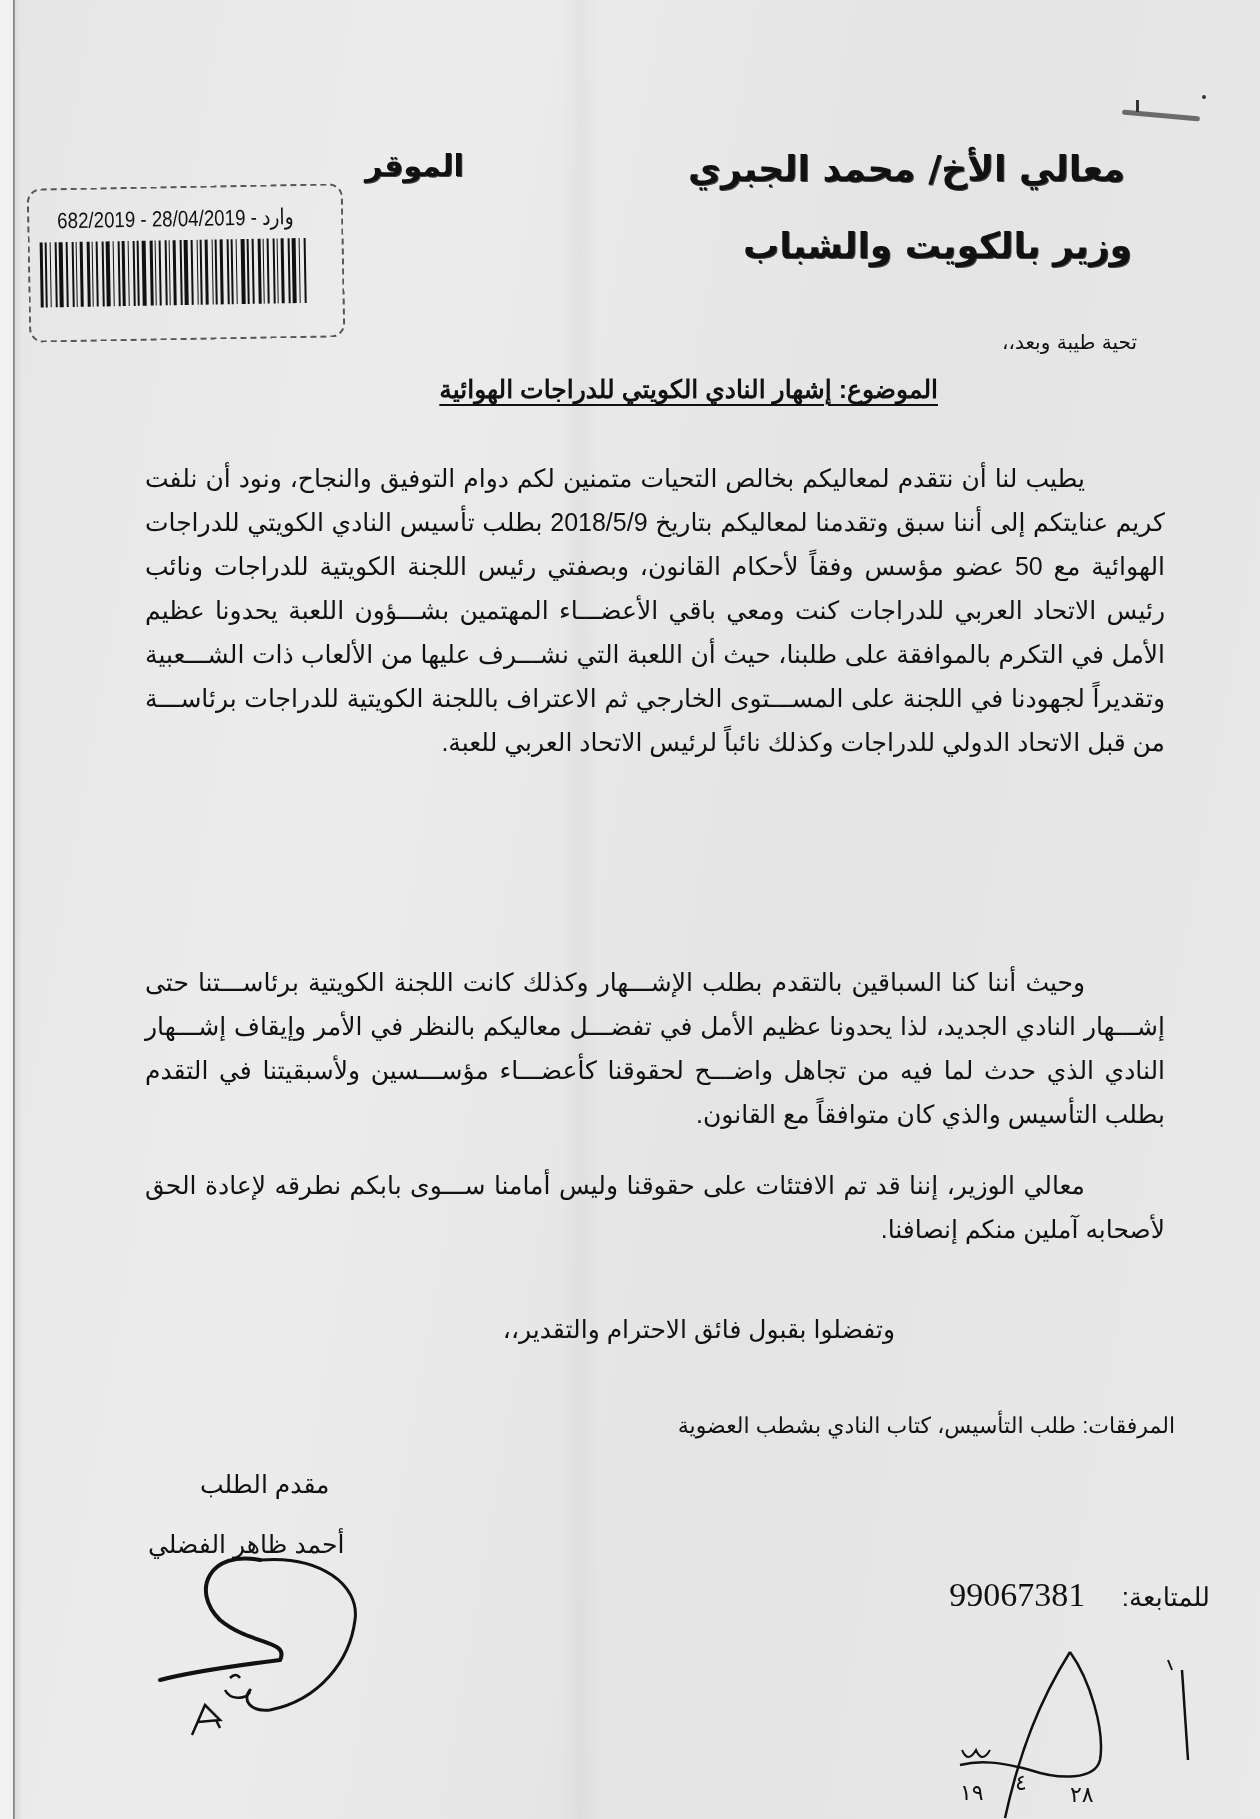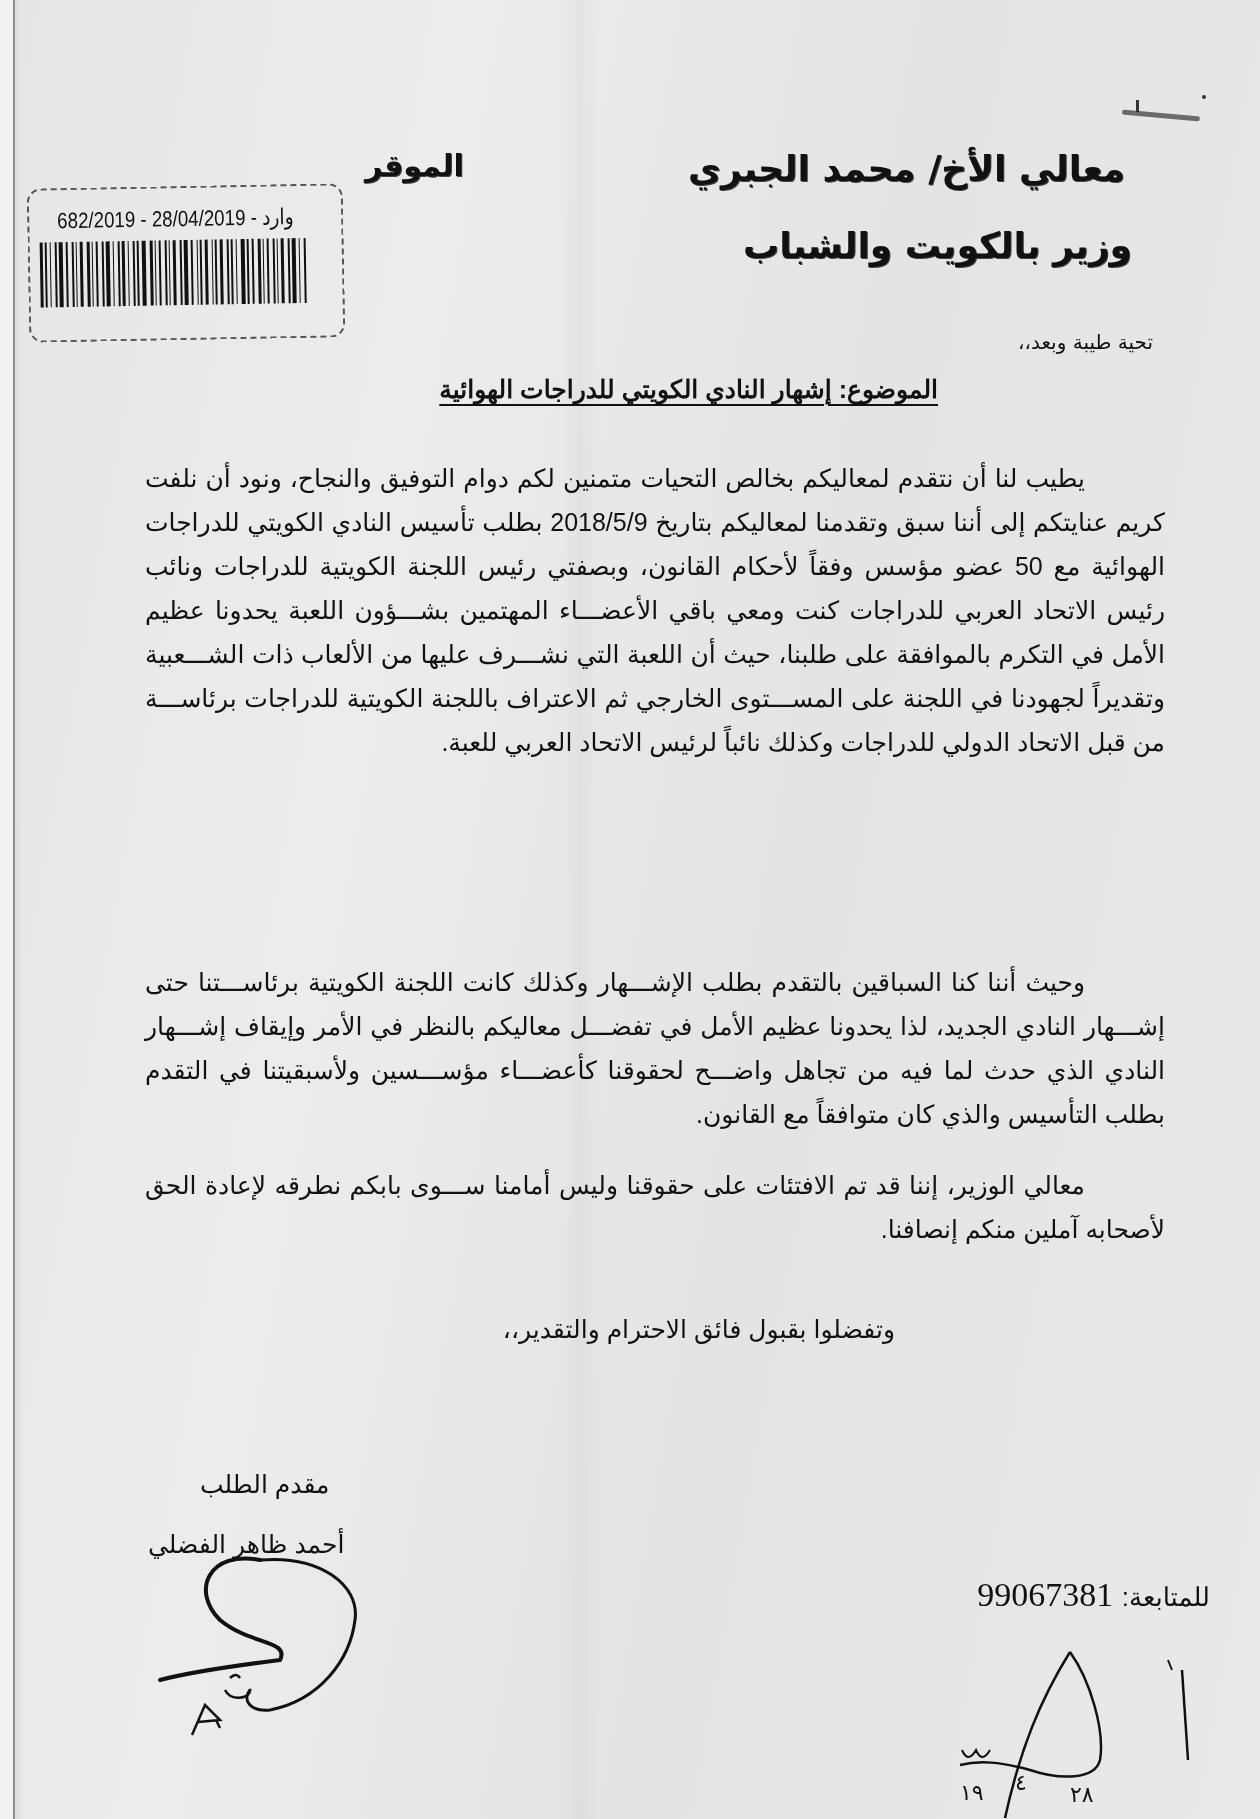--- a/index.html
+++ b/index.html
@@ -71,21 +71,21 @@
       font-size: 22px; color: #111; white-space: nowrap;
       transform: scaleX(0.85); transform-origin: left;
     }
     .barcode {
       position: absolute; left: 10px; top: 52px; width: 290px; height: 65px;
       display: flex; align-items: stretch; gap: 0;
     }
     .barcode span { display: block; height: 100%; background: #111; }
 
     
-    .greeting { right: 107px; top: 330px; font-size: 20px; }
+    .greeting { right: 123px; top: 330px; font-size: 20px; }
 
     
     .subject {
       right: 322px; top: 375px;
       font-family: "Liberation Sans", sans-serif;
       font-size: 25px; font-weight: bold;
       text-decoration: underline; text-underline-offset: 6px; text-decoration-thickness: 2px;
     }
 
     
@@ -203,35 +203,36 @@
   <div class="abs rtl greeting">تحية طيبة وبعد،،</div>
 
   <div class="abs rtl subject">الموضوع: إشهار النادي الكويتي للدراجات الهوائية</div>
 
   <div class="abs rtl body-block p1">يطيب لنا أن نتقدم لمعاليكم بخالص التحيات متمنين لكم دوام التوفيق والنجاح، ونود أن نلفت كريم عنايتكم إلى أننا سبق وتقدمنا لمعاليكم بتاريخ 2018/5/9 بطلب تأسيس النادي الكويتي للدراجات الهوائية مع 50 عضو مؤسس وفقاً لأحكام القانون، وبصفتي رئيس اللجنة الكويتية للدراجات ونائب رئيس الاتحاد العربي للدراجات كنت ومعي باقي الأعضـــاء المهتمين بشـــؤون اللعبة يحدونا عظيم الأمل في التكرم بالموافقة على طلبنا، حيث أن اللعبة التي نشـــرف عليها من الألعاب ذات الشـــعبية وتقديراً لجهودنا في اللجنة على المســـتوى الخارجي ثم الاعتراف باللجنة الكويتية للدراجات برئاســـة من قبل الاتحاد الدولي للدراجات وكذلك نائباً لرئيس الاتحاد العربي للعبة.</div>
   <div class="abs rtl body-block p3">وحيث أننا كنا السباقين بالتقدم بطلب الإشـــهار وكذلك كانت اللجنة الكويتية برئاســـتنا حتى إشـــهار النادي الجديد، لذا يحدونا عظيم الأمل في تفضـــل معاليكم بالنظر في الأمر وإيقاف إشـــهار النادي الذي حدث لما فيه من تجاهل واضـــح لحقوقنا كأعضـــاء مؤســـسين ولأسبقيتنا في التقدم بطلب التأسيس والذي كان متوافقاً مع القانون.</div>
   <div class="abs rtl body-block p4">معالي الوزير، إننا قد تم الافتئات على حقوقنا وليس أمامنا ســـوى بابكم نطرقه لإعادة الحق لأصحابه آملين منكم إنصافنا.</div>
 
   <div class="abs rtl closing">وتفضلوا بقبول فائق الاحترام والتقدير،،</div>
 
+  <div class="abs rtl attachments">المرفقات: طلب التأسيس، كتاب النادي بشطب العضوية</div>
 
   <div class="abs rtl applicant-label">مقدم الطلب</div>
   <div class="abs rtl applicant-name">أحمد ظاهر الفضلي</div>
 
   <svg class="sig" style="left:150px;top:1540px;" width="340" height="210" viewBox="0 0 340 210">
     <path d="M110 20 C 60 10, 40 50, 70 80 C 100 105, 140 100, 130 120 C 90 125, 40 132, 10 140" fill="none" stroke="#111" stroke-width="4" stroke-linecap="round"></path>
     <path d="M110 20 C 170 15, 210 45, 205 80 C 200 120, 170 160, 120 170 C 100 172, 92 160, 100 150" fill="none" stroke="#111" stroke-width="3" stroke-linecap="round"></path>
     <path d="M75 150 C 80 160, 95 160, 100 152" fill="none" stroke="#111" stroke-width="2.5"></path>
     <path d="M80 138 q 6 -6 10 0" fill="none" stroke="#111" stroke-width="2.5"></path>
     <path d="M42 195 L 55 165 L 70 180 L 48 182" fill="none" stroke="#111" stroke-width="2.5"></path>
     <path d="M66 180 l 4 8" fill="none" stroke="#111" stroke-width="2.5"></path>
   </svg>
 
   <div class="abs followup">
-    <span style="font-family:'Liberation Sans',sans-serif;font-size:26px;">للمتابعة:</span>
+    <span style="font-family:'Liberation Sans',sans-serif;font-size:26px;margin-left:28px;">للمتابعة:</span>
     <span class="num">99067381</span>
   </div>
 
   <svg class="sig" style="left:920px;top:1640px;" width="280" height="180" viewBox="0 0 280 180">
     <path d="M150 12 C 120 60, 100 110, 85 178" fill="none" stroke="#111" stroke-width="2.5"></path>
     <path d="M150 12 C 170 40, 185 90, 180 120 C 175 140, 140 140, 110 130 C 80 122, 60 120, 40 125" fill="none" stroke="#111" stroke-width="2.5"></path>
     <path d="M42 110 q 6 14 14 0 q 6 14 14 0" fill="none" stroke="#111" stroke-width="2"></path>
     <path d="M262 30 L 268 120" fill="none" stroke="#111" stroke-width="2.5"></path>
     <path d="M248 20 l 4 10" fill="none" stroke="#111" stroke-width="2"></path>
     <text x="40" y="160" font-family="DejaVu Sans, sans-serif" font-size="22" fill="#111">١٩</text>

